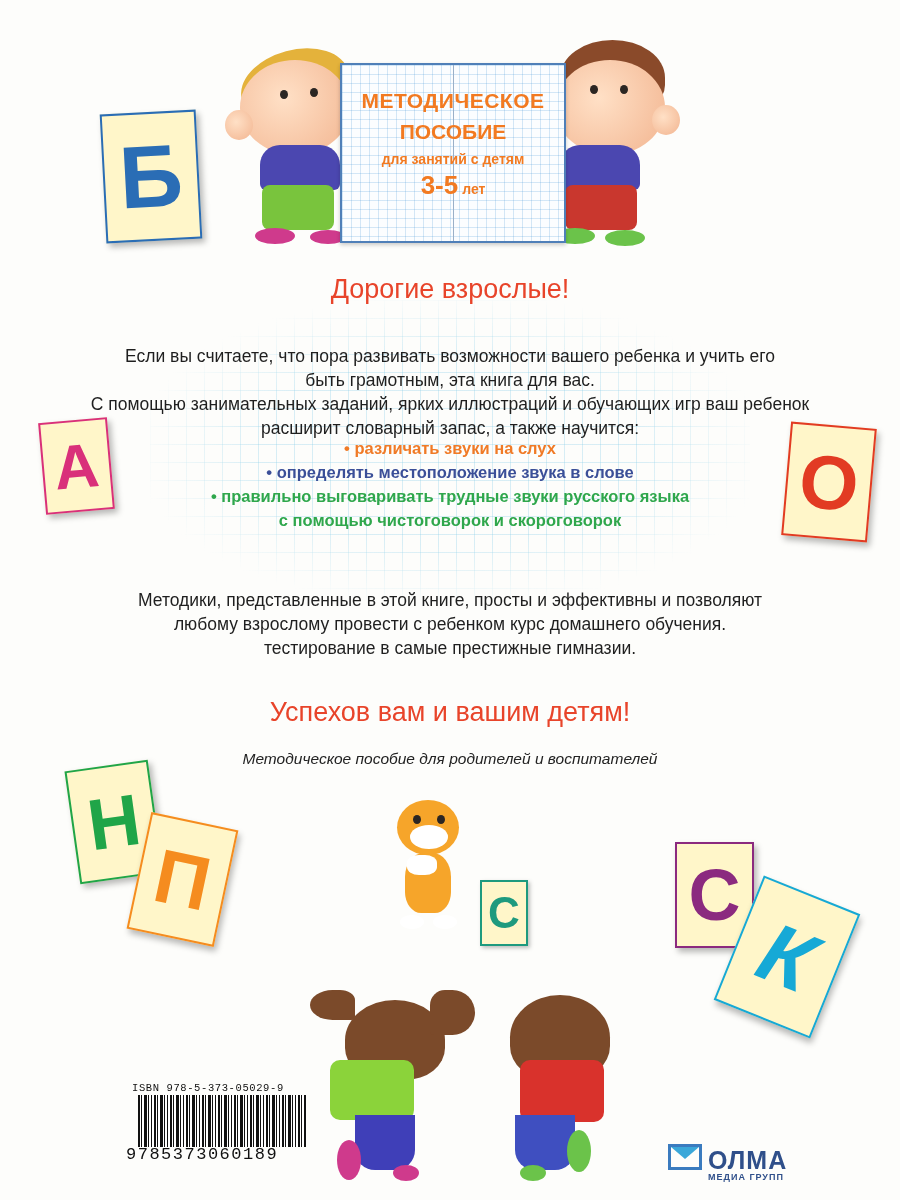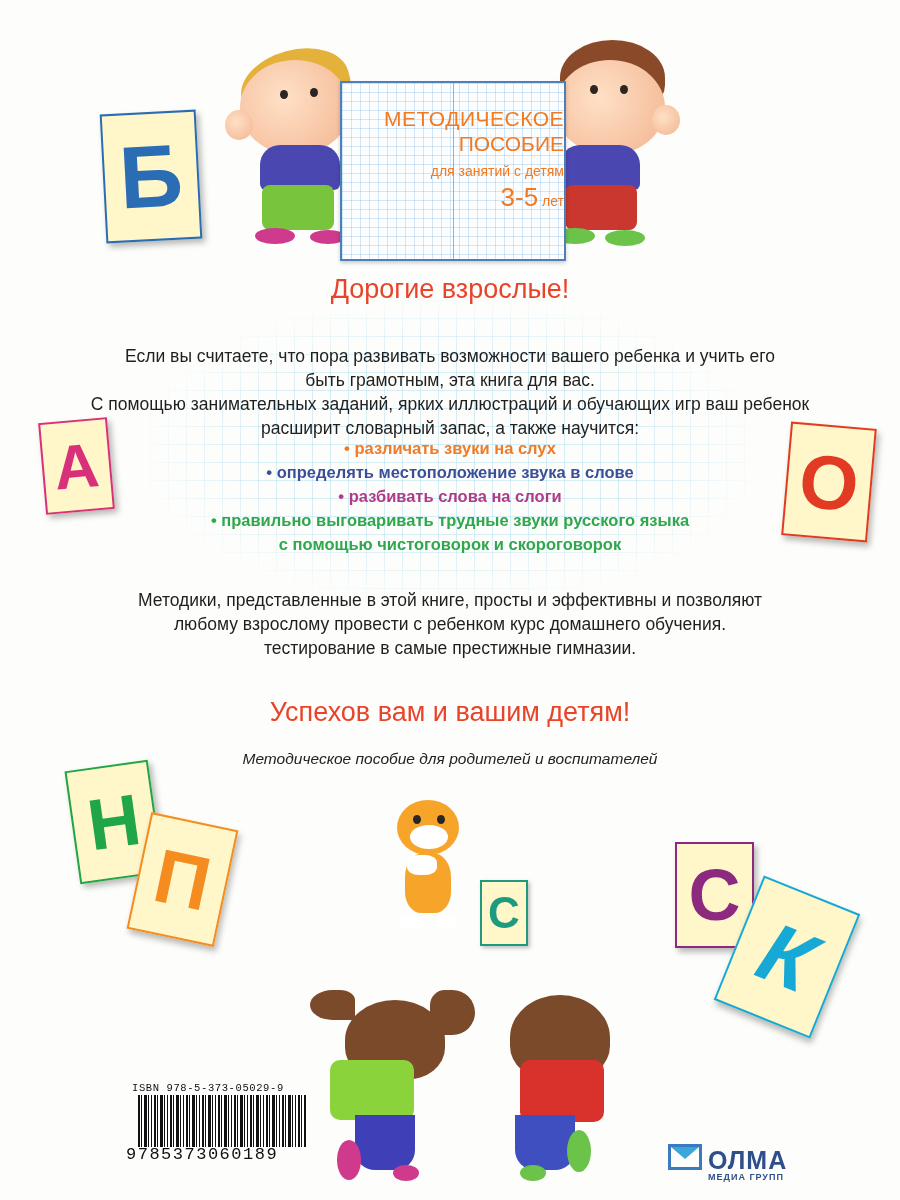--- a/index.html
+++ b/index.html
@@ -16,36 +16,36 @@
       background-image:
         linear-gradient(rgba(120,200,230,0.28) 1px, transparent 1px),
         linear-gradient(90deg, rgba(120,200,230,0.28) 1px, transparent 1px);
       background-size: 18px 18px;
       -webkit-mask-image: radial-gradient(ellipse at center, #000 45%, transparent 75%);
       mask-image: radial-gradient(ellipse at center, #000 45%, transparent 75%);
     }
 
     
     .sign {
-      left: 340px; top: 81px; width: 222px; height: 176px;
+      left: 340px; top: 63px; width: 222px; height: 176px;
       background-color: #fbfdff;
       background-image:
         linear-gradient(rgba(90,160,220,0.25) 1px, transparent 1px),
         linear-gradient(90deg, rgba(90,160,220,0.25) 1px, transparent 1px);
       background-size: 9px 9px;
       border: 2px solid #4f7fb8;
       box-shadow: 0 2px 4px rgba(0,0,0,0.2);
-      text-align: right; color: #f27a21; font-weight: normal;
+      text-align: center; color: #f27a21; font-weight: bold;
     }
     .sign::after {
       content: ""; position: absolute; left: 50%; top: 0; bottom: 0;
       width: 1px; background: #9ab0c8;
     }
     .sign .l1 { font-size: 21px; margin-top: 24px; letter-spacing: 0.5px; position: relative; z-index: 1; }
-    .sign .l2 { font-size: 21px; margin-top: 1px; position: relative; z-index: 1; }
+    .sign .l2 { font-size: 21px; margin-top: 7px; position: relative; z-index: 1; }
     .sign .l3 { font-size: 14px; margin-top: 7px; position: relative; z-index: 1; }
     .sign .l4 { font-size: 26px; margin-top: 3px; position: relative; z-index: 1; }
     .sign .l4 small { font-size: 14px; margin-left: 4px; }
 
     
     .kid-head { border-radius: 50%; background: radial-gradient(circle at 40% 40%, #ffe0c6, #f2b48f); }
     .hair-girl { background: #e4b23b; border-radius: 50% 50% 40% 40%; }
     .hair-boy { background: #8a4a2a; border-radius: 50% 50% 40% 40%; }
     .shirt-blue { background: #4b47b0; border-radius: 20px 20px 6px 6px; }
     .pants-green { background: #79c43d; border-radius: 8px; }
@@ -154,21 +154,20 @@
 <div class="abs para" style="top:344px;">
   <div>Если вы считаете, что пора развивать возможности вашего ребенка и учить его</div>
   <div>быть грамотным, эта книга для вас.</div>
   <div>С помощью занимательных заданий,  ярких иллюстраций и обучающих игр ваш ребенок</div>
   <div>расширит словарный запас, а также научится:</div>
 </div>
 
 <div class="abs bullets" style="top:436px;">
   <div style="color:#f07a26;">• различать звуки на слух</div>
   <div style="color:#3b4f98;">• определять  местоположение звука в слове</div>
-  <div style="color:#b03a8a;">• разбивать слова на слоги</div>
   <div style="color:#2fa74c;">• правильно выговаривать трудные звуки русского языка</div>
   <div style="color:#2fa74c;">с помощью чистоговорок и скороговорок</div>
 </div>
 
 <div class="abs para" style="top:588px;">
   <div>Методики, представленные в этой книге, просты и эффективны и позволяют</div>
   <div>любому взрослому провести с ребенком курс домашнего обучения.</div>
   <div>тестирование в самые престижные гимназии.</div>
 </div>
 

